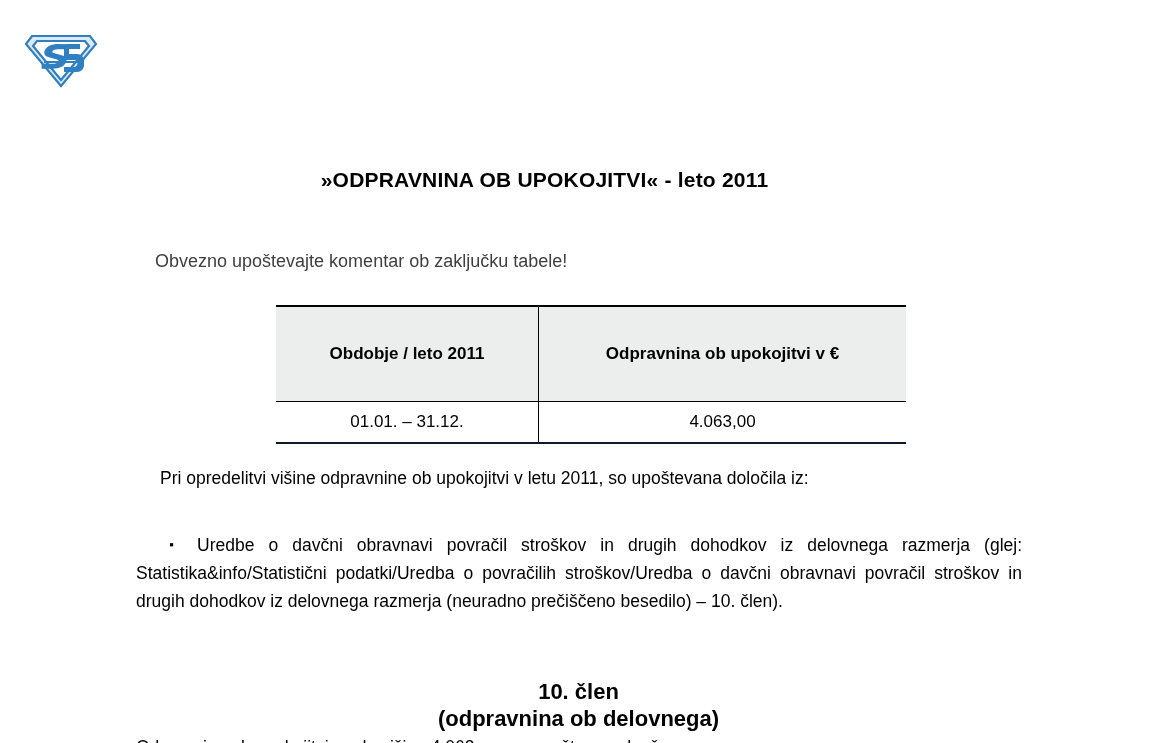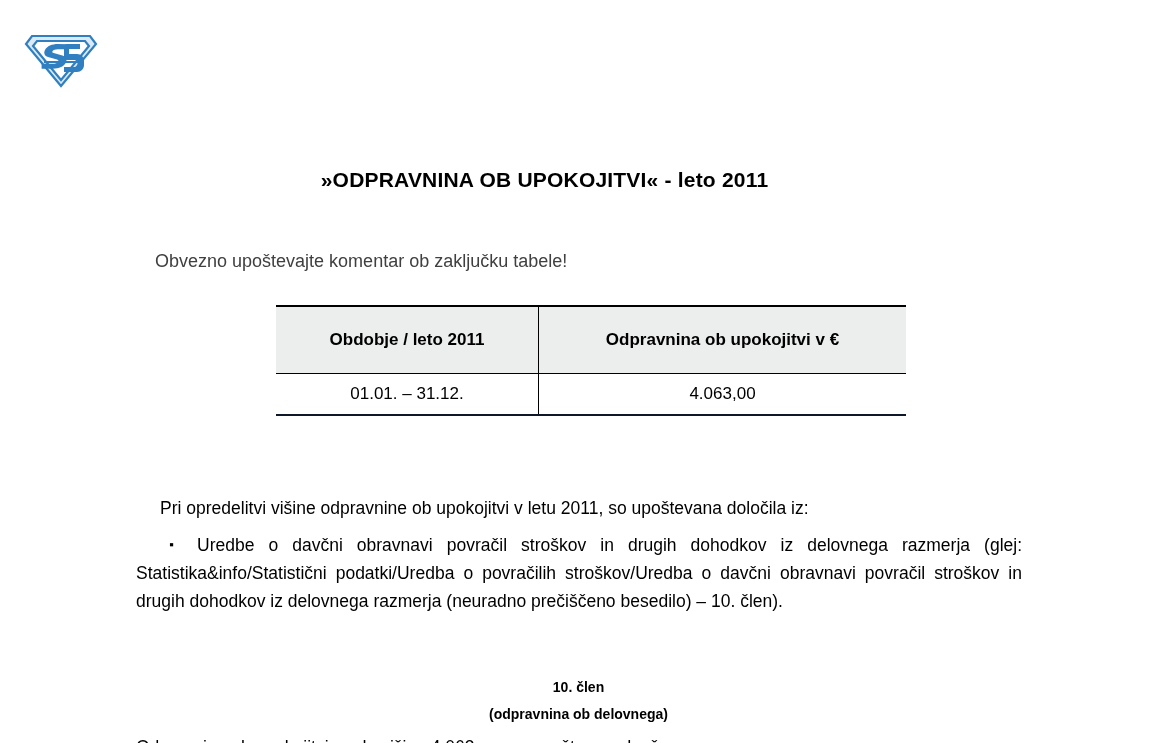--- a/index.html
+++ b/index.html
@@ -69,52 +69,52 @@
   table.data td {
     text-align: center;
     font-size: 17px;
   }
   table.data th {
     background: #eceded;
     font-weight: bold;
     height: 58px;
     border-top: 2px solid #000;
     border-bottom: 1px solid #000;
-    padding: 4px 6px;
+    padding: 18px 6px;
   }
   table.data th.col1 { width: 250px; border-right: 1px solid #000; }
   table.data th.col2 { width: 355px; }
   table.data td {
     height: 40px;
     border-bottom: 2px solid #0f172a;
     padding: 0 6px;
   }
   table.data td.col1 { border-right: 1px solid #000; }
 
   
   .para {
     position: absolute;
     left: 136px;
     width: 886px;
     font-size: 17.5px;
     line-height: 28px;
     text-align: justify;
   }
-  .para.p1 { top: 464px; margin-top: 30px; }
+  .para.p1 { top: 464px; }
   .para.p2 { top: 531px; }
   .indent { display: inline-block; width: 24px; }
   .bullet-sq { font-size: 13px; vertical-align: 2px; }
 
   
   .art-head {
     position: absolute;
     left: 0;
     width: 1157px;
     text-align: center;
-    font-size: 14px;
+    font-size: 22px;
     font-weight: bold;
   }
   .art-head.l1 { top: 679px; }
   .art-head.l2 { top: 706px; }
 
   .cut-line {
     position: absolute;
     left: 136px;
     top: 733px;
     width: 886px;

